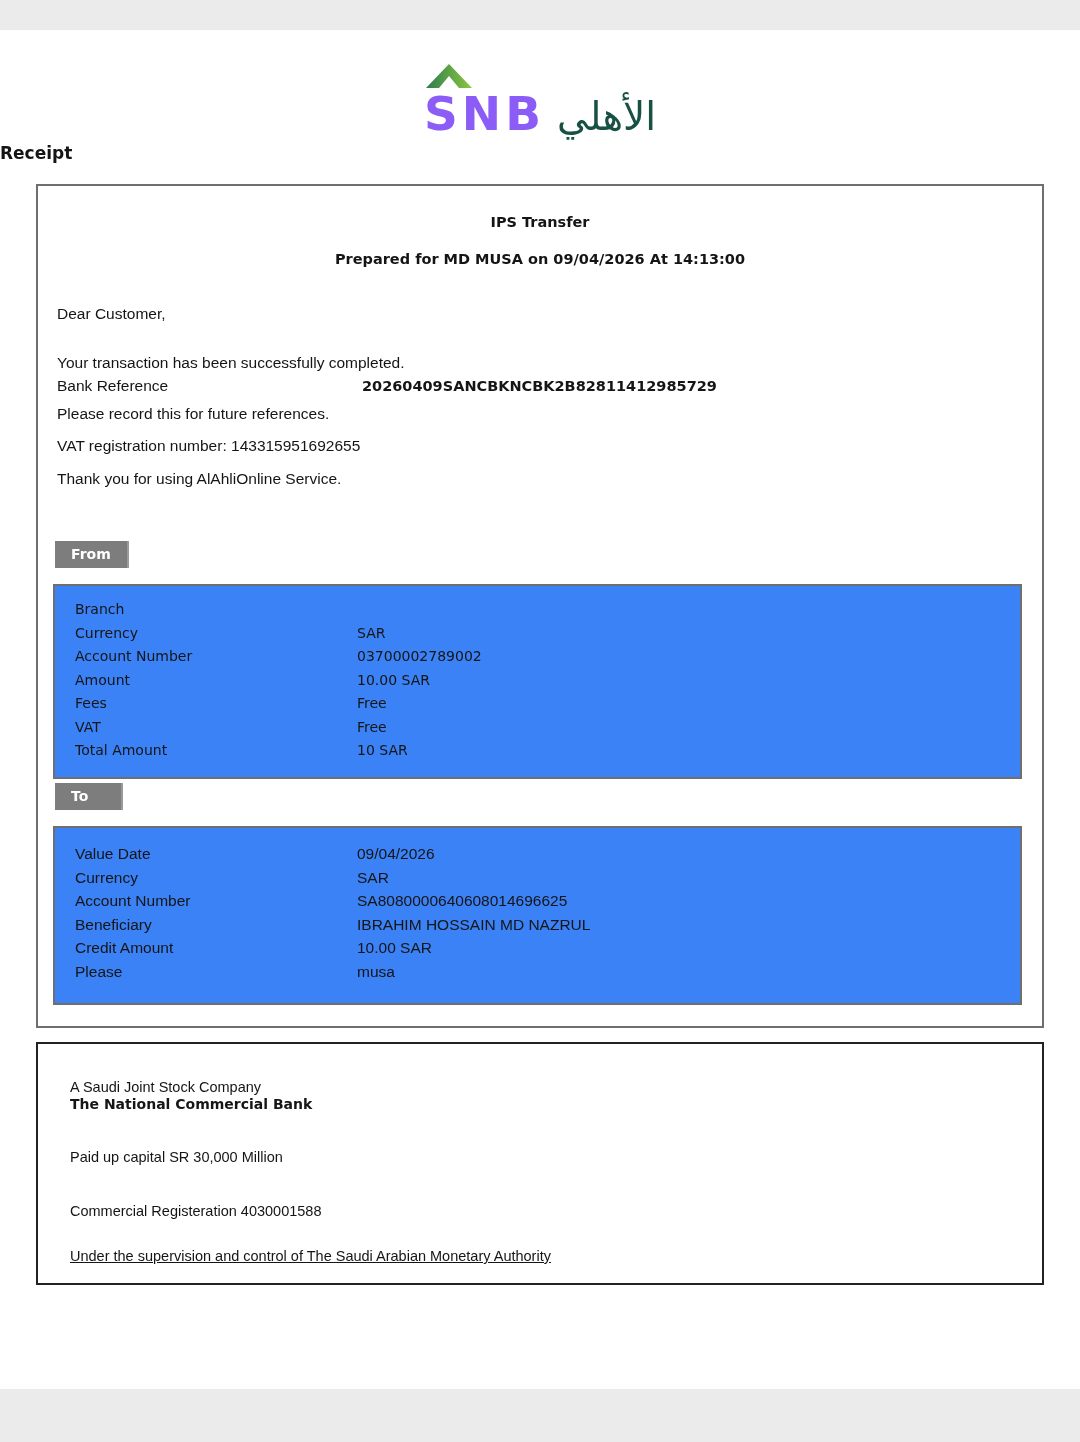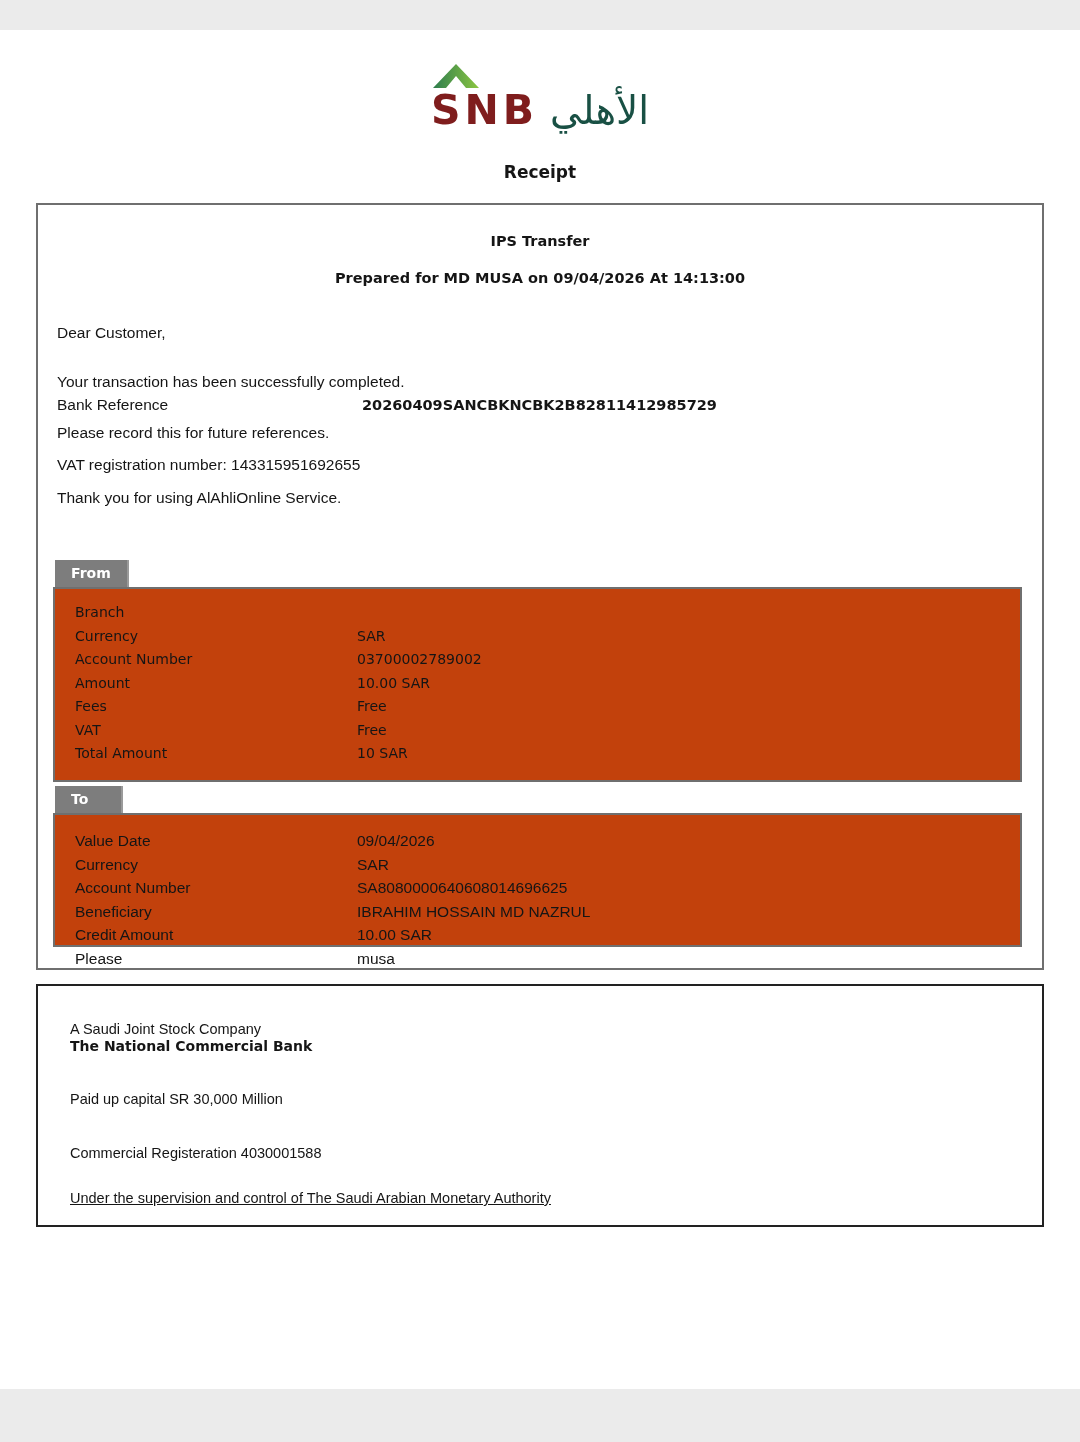--- a/index.html
+++ b/index.html
@@ -15,40 +15,40 @@
   }
   .band-top { height: 30px; background: #ebebeb; }
   .band-bottom { height: 53px; background: #ebebeb; margin-top: auto; }
 
   
   .logo-area { margin-top: 36px; display: flex; justify-content: center; }
   .logo-inner { position: relative; display: flex; align-items: baseline; gap: 12px; padding-top: 24px; }
   .snb-text {
     font-family: "DejaVu Sans", sans-serif;
     font-weight: bold;
-    font-size: 41px;
+    font-size: 47px;
     letter-spacing: 4px;
-    color: #7f1d1d;
+    color: #8b5cf6;
     line-height: 1;
     text-align: center;
   }
   .arabic-text {
     font-family: "DejaVu Sans", sans-serif;
     font-size: 39px;
     color: #195044;
     line-height: 1;
   }
   .chevron { position: absolute; left: 2px; top: -4px; }
 
   .receipt-title {
-    text-align: center;
+    text-align: left;
     font-family: "DejaVu Sans", sans-serif;
     font-weight: bold;
     font-size: 17px;
-    margin-top: 33px;
+    margin-top: 8px;
     line-height: 17px;
   }
 
   
   .main-box {
     margin: 22px 36px 0 36px;
     border: 2px solid #6f6f6f;
     padding: 28px 0 21px 0;
     background: #ffffff;
   }
@@ -86,26 +86,26 @@
     font-weight: bold;
     font-size: 14px;
     line-height: 17px;
     padding: 5px 16px;
     min-width: 68px;
     border-right: 2px solid #9a9a9a;
   }
   .from-tab { margin-top: 53px; }
   .to-tab   { margin-top: 4px; }
   .data-box {
-    margin: 0 20px 0 15px;
+    margin: 16px 20px 0 15px;
     border: 2px solid #6f6f6f;
-    background: #c2410c;
+    background: #3b82f6;
   }
   .from-box { height: 195px; padding-top: 12px; }
-  .to-box   { height: 134px; padding-top: 14px; }
+  .to-box   { height: 179px; padding-top: 14px; }
   .row { display: flex; line-height: 23.5px; }
   .from-box .row { font-family: "DejaVu Sans", sans-serif; font-size: 14px; }
   .to-box .row   { font-family: "Liberation Sans", sans-serif; font-size: 15.5px; }
   .row .label { width: 302px; padding-left: 20px; flex-shrink: 0; }
   .row .value { flex: 1; }
 
   
   .footer-box {
     margin: 14px 36px 0 36px;
     border: 2px solid #222222;

